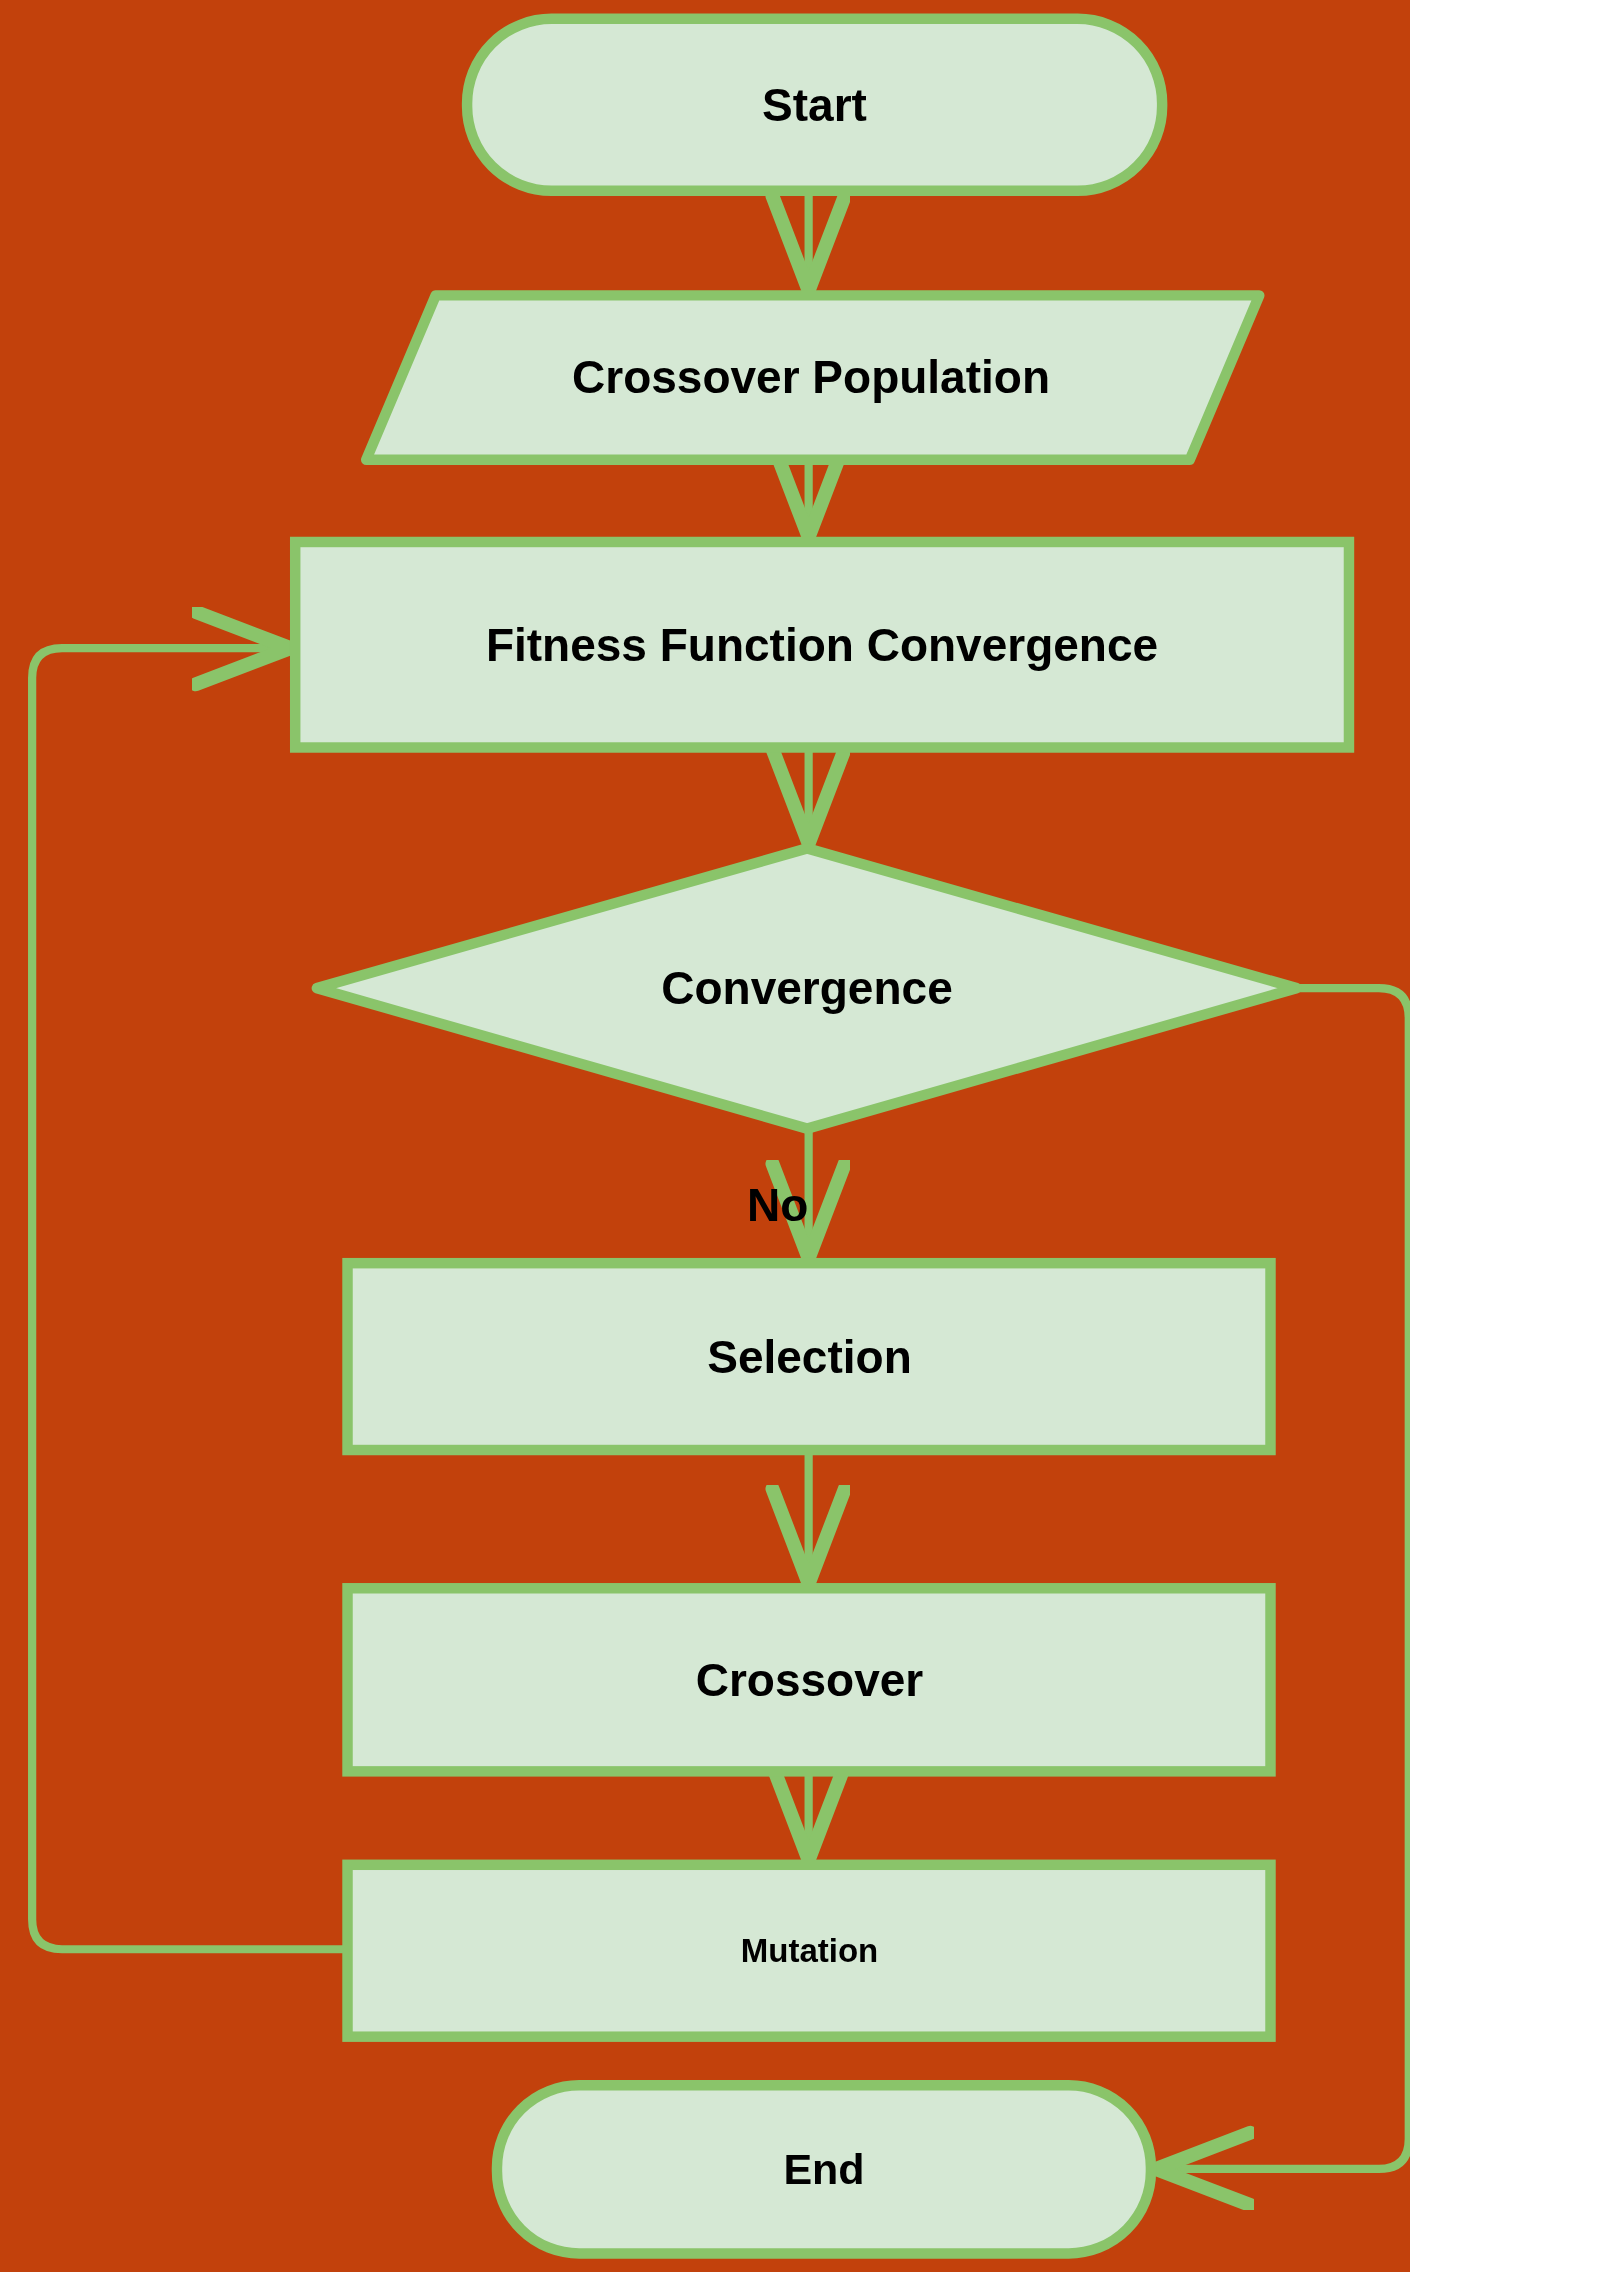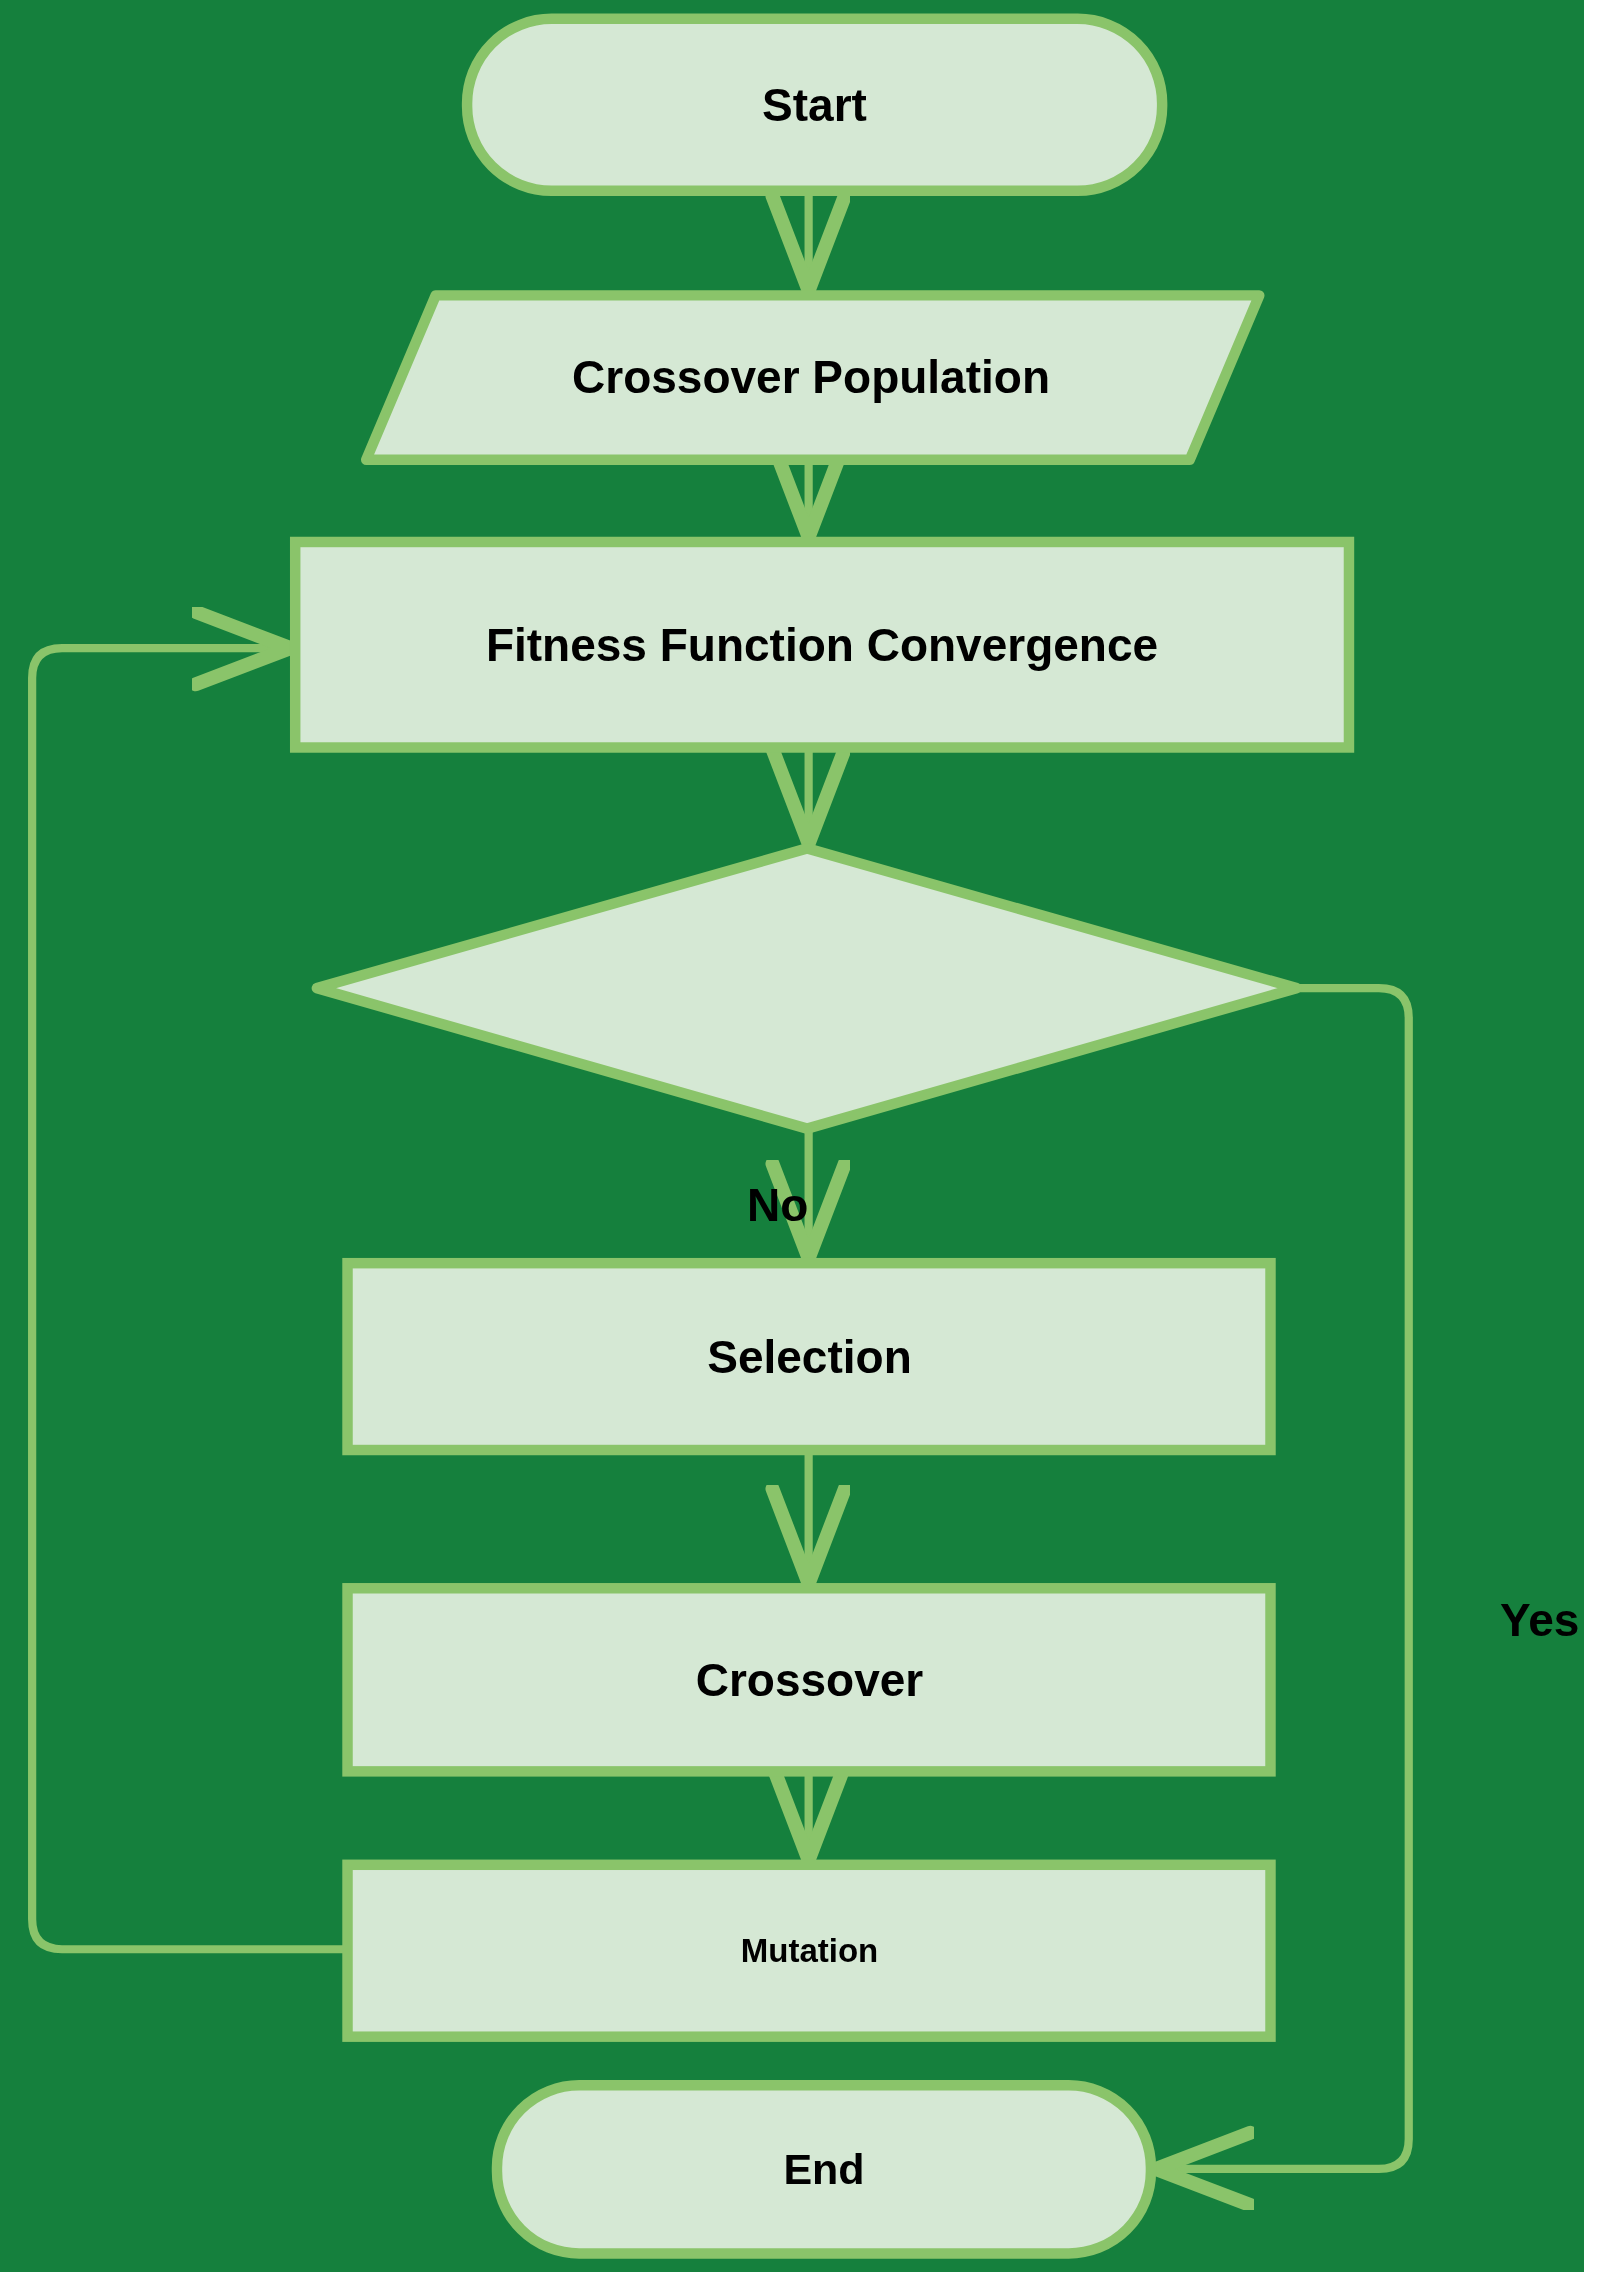--- a/index.html
+++ b/index.html
@@ -6,23 +6,23 @@
   html, body {
     margin: 0;
     padding: 0;
     background: #ffffff;
   }
   body {
     font-family: "Liberation Sans", sans-serif;
   }
   #canvas {
     position: relative;
-    width: 1584px;
+    width: 1410px;
     height: 2273px;
-    background: #15803d;
+    background: #c2410c;
     overflow: hidden;
   }
   #flow-svg {
     position: absolute;
     top: 0;
     left: 0;
     width: 1621px;
     height: 2273px;
   }
   .node-label {
@@ -106,20 +106,21 @@
 
     <rect x="665" y="2790" width="875" height="225" rx="110" ry="110" fill="#d5e8d4" stroke="#8ac46a" stroke-width="14"></rect>
   </svg>
 
   <div class="node-label" id="label-start">Start</div>
 
   <div class="node-label" id="label-init">Crossover Population</div>
 
   <div class="node-label" id="label-fitness">Fitness Function Convergence</div>
 
+  <div class="node-label" id="label-convergence">Convergence</div>
 
   <div class="node-label" id="label-selection">Selection</div>
 
   <div class="node-label" id="label-crossover">Crossover</div>
 
   <div class="node-label" id="label-mutation">Mutation</div>
 
   <div class="node-label" id="label-end">End</div>
 
   <div class="edge-label" id="label-no">No</div>

